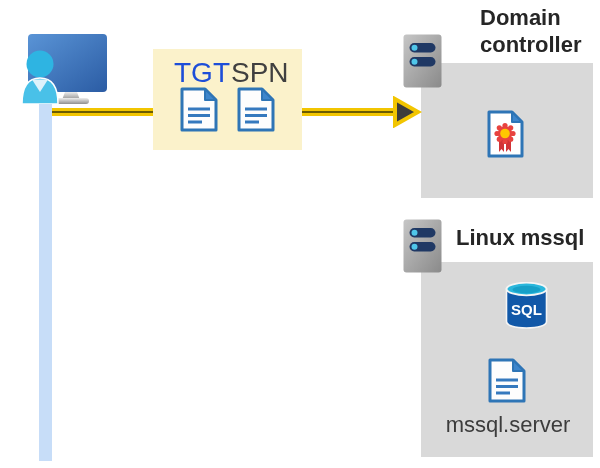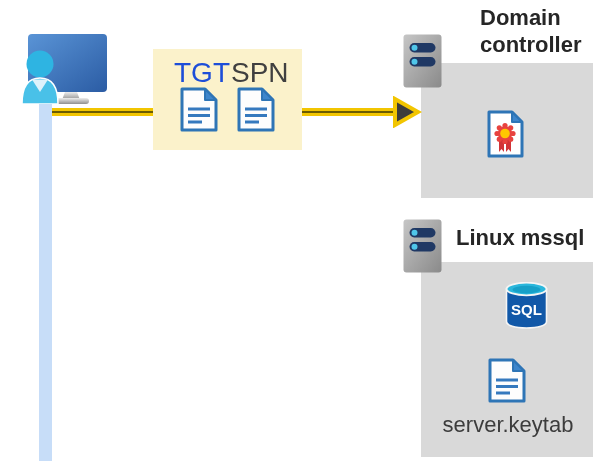--- a/index.html
+++ b/index.html
@@ -165,15 +165,15 @@
 
   <div class="abs keytab-doc">
     <svg viewBox="0 0 38 45">
       <path d="M2,2 H25 L36,13 V43 H2 Z" fill="#FDFDFD" stroke="#2E75B6" stroke-width="3" stroke-linejoin="round"></path>
       <path d="M25,2 L36,13 H25 Z" fill="#3E86CC" stroke="#2E75B6" stroke-width="2" stroke-linejoin="round"></path>
       <line x1="8" y1="22" x2="30" y2="22" stroke="#3579BE" stroke-width="3"></line>
       <line x1="8" y1="28.5" x2="30" y2="28.5" stroke="#3579BE" stroke-width="3"></line>
       <line x1="8" y1="35" x2="22" y2="35" stroke="#3579BE" stroke-width="3"></line>
     </svg>
   </div>
-  <div class="abs keytab-label">server.keytab</div>
+  <div class="abs keytab-label">mssql.server</div>
 
 </div>
 
 </body></html>

